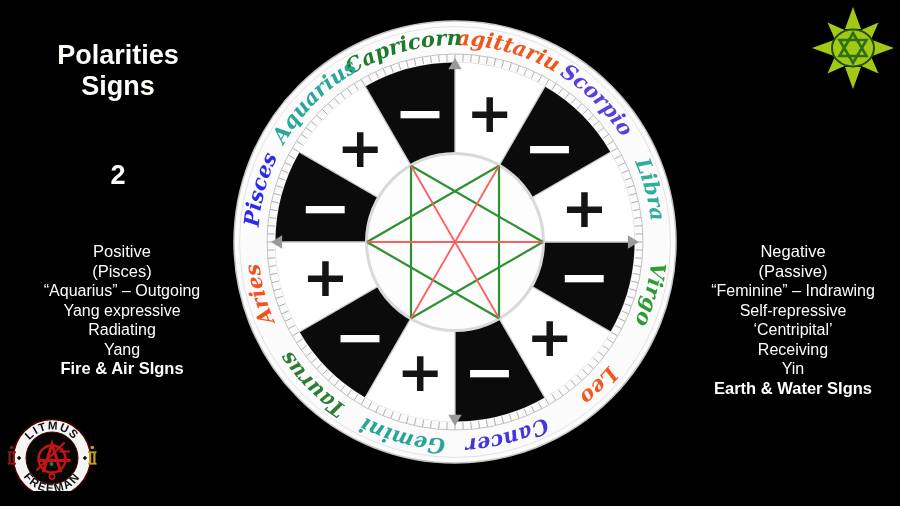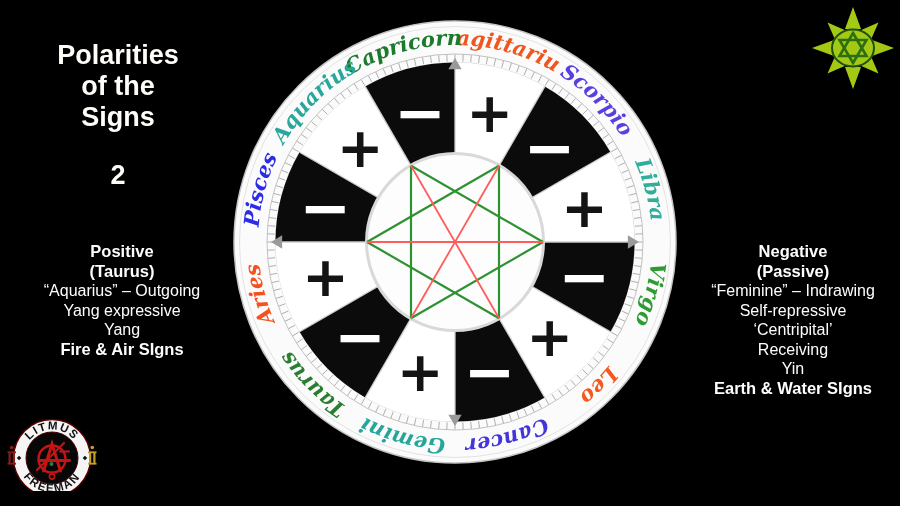--- a/index.html
+++ b/index.html
@@ -5,45 +5,45 @@
   html,body{margin:0;padding:0;background:#000;}
   .slide{position:relative;width:900px;height:491px;background:#000;overflow:hidden;
          font-family:"Liberation Sans", sans-serif;color:#fff;}
   .title-block{position:absolute;left:10px;top:40px;width:216px;text-align:center;
                font-weight:bold;font-size:27px;line-height:31px;color:#fffdf8;}
   .slide-number{position:absolute;left:10px;top:160px;width:216px;text-align:center;
                 font-weight:bold;font-size:27px;color:#fffdf8;}
   .panel{position:absolute;top:242px;text-align:center;font-size:16px;line-height:19.5px;color:#fdfdfd;}
   .panel-left{left:0px;width:244px;}
   .panel-right{left:668px;width:250px;}
-  .panel .hd{font-weight:bold;font-size:16.5px;}
+  .panel .hd{font-weight:normal;font-size:16.5px;}
   .panel .ft{font-weight:bold;font-size:16.5px;}
   .wheel-svg{position:absolute;left:228px;top:15px;}
   .sun-svg{position:absolute;left:809px;top:4px;}
   .litmus-svg{position:absolute;left:6px;top:412px;}
   .sign-name{font-family:"DejaVu Serif", serif;font-style:italic;font-weight:bold;}
   .ring-text{font-family:"Liberation Sans", sans-serif;font-weight:bold;letter-spacing:1.5px;}
 </style>
 </head>
 <body>
 
 <div class="slide">
 
   <div class="title-block">
     <div>Polarities</div>
-    <div>of the</div>
     <div>Signs</div>
   </div>
   <div class="slide-number">2</div>
 
   <div class="panel panel-left">
     <div class="hd">Positive</div>
-    <div class="hd">(Taurus)</div>
+    <div class="hd">(Pisces)</div>
     <div>“Aquarius” – Outgoing</div>
     <div>Yang expressive</div>
+    <div>Radiating</div>
     <div>Yang</div>
     <div class="ft">Fire &amp; Air SIgns</div>
   </div>
 
   <div class="panel panel-right">
     <div class="hd">Negative</div>
     <div class="hd">(Passive)</div>
     <div>“Feminine” – Indrawing</div>
     <div>Self-repressive</div>
     <div>‘Centripital’</div>

